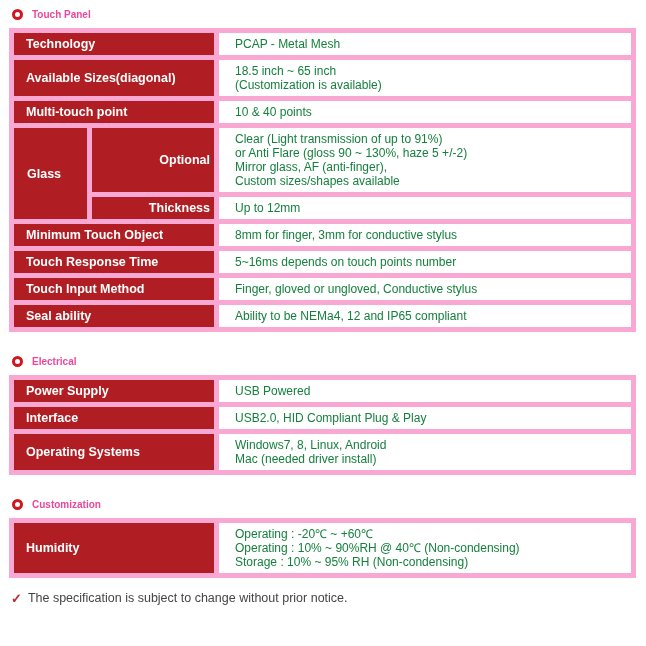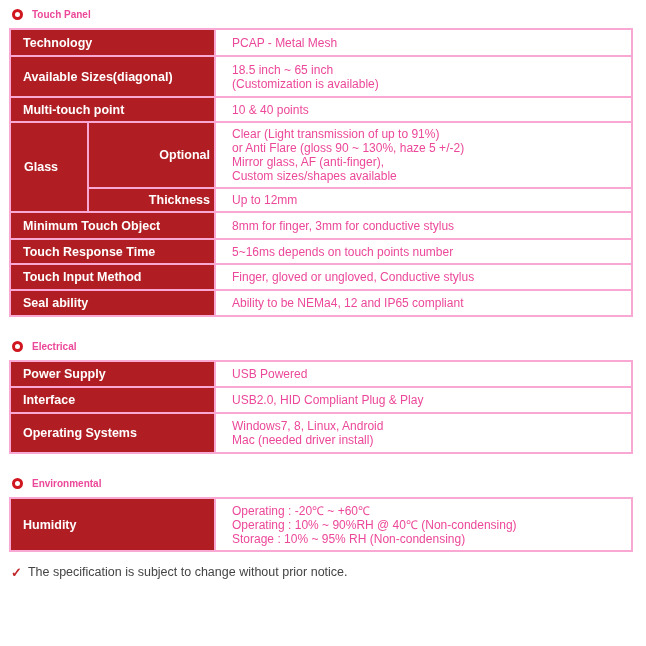--- a/index.html
+++ b/index.html
@@ -23,36 +23,36 @@
     margin-right: 9px;
     flex: 0 0 auto;
   }
 
   table.spec {
     border-collapse: collapse;
     table-layout: fixed;
     width: 624px;
     margin: 0 0 24px 0;
   }
-  table.spec td { border: 2px solid #f9a8d4; vertical-align: middle; }
+  table.spec td { border: 5px solid #f9a8d4; vertical-align: middle; }
   col.c1 { width: 78px; }
   col.c2 { width: 127px; }
   col.c3 { width: 417px; }
 
   td.label {
     background: #b01e23;
     color: #ffffff;
     font-weight: bold;
     font-size: 12.5px;
     padding: 0 4px 0 12px;
   }
   td.glass-main { padding-left: 13px; }
   td.sub-label { padding-left: 14px; text-align: right; }
   td.value {
-    color: #ec4899;
+    color: #15803d;
     font-size: 12px;
     line-height: 14px;
     padding: 4px 8px 4px 16px;
     white-space: pre-line;
     background: #ffffff;
   }
 
   .footer {
     display: flex; align-items: flex-start;
     margin: 13px 0 0 2px;
@@ -144,21 +144,21 @@
       <tr style="height:40px">
         <td class="label" colspan="2">Operating Systems</td>
         <td class="value">Windows7, 8, Linux, Android
 Mac (needed driver install)</td>
       </tr>
     </tbody>
   </table>
 
   <div class="section-title">
     <span class="bullet"></span>
-    <span>Environmental</span>
+    <span>Customization</span>
   </div>
 
   <table class="spec" style="margin-bottom:0">
     <colgroup>
         <col class="c1">
         <col class="c2">
         <col class="c3">
       </colgroup>
     <tbody>
       <tr style="height:53px">

